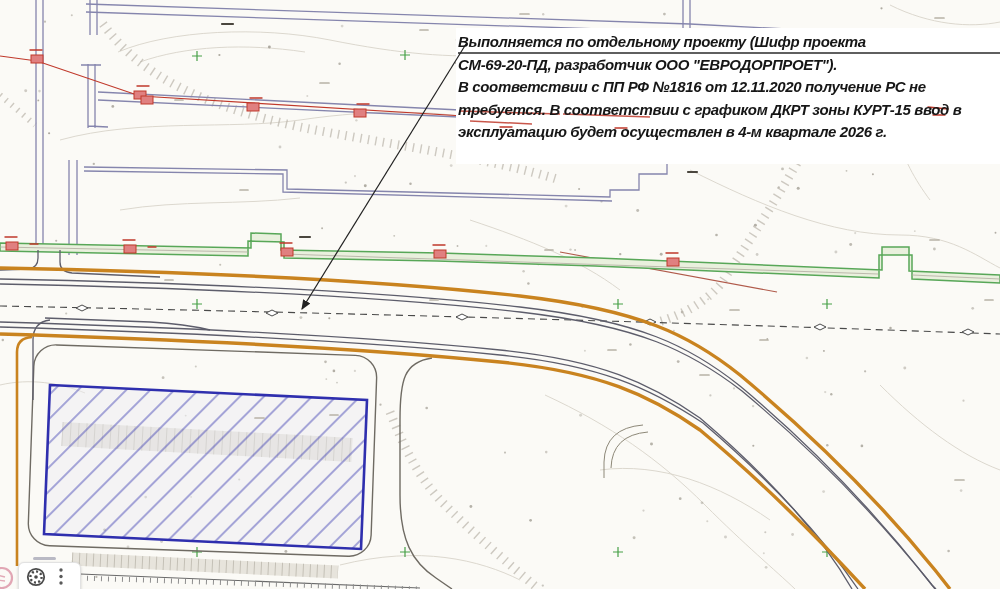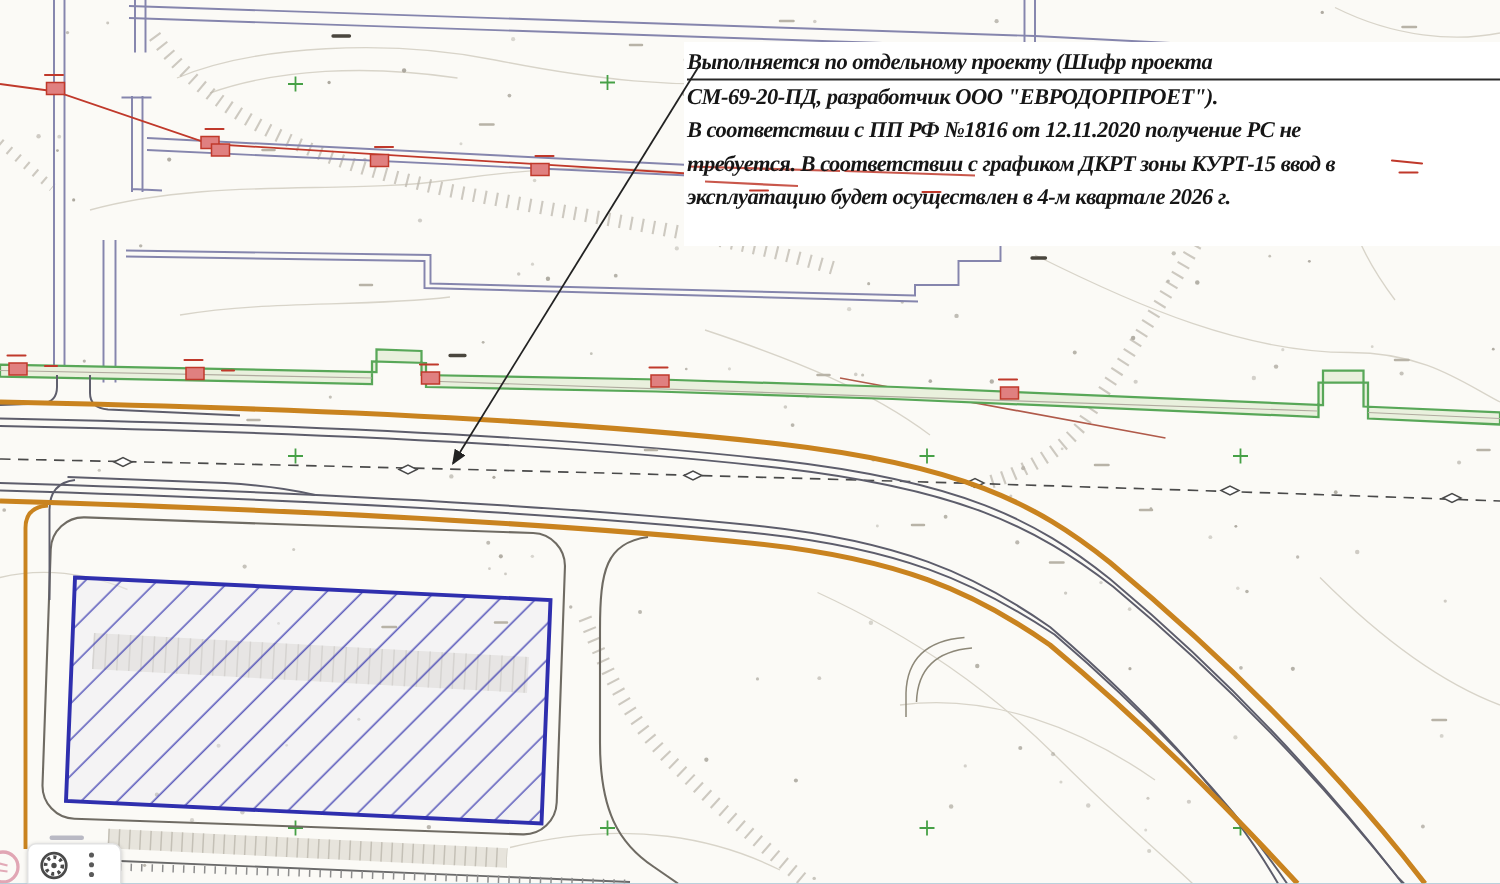--- a/index.html
+++ b/index.html
@@ -1,18 +1,18 @@
 <!DOCTYPE html>
 <html style="--road-orange: #c9831f; --utility-purple: #8585ad; --fence-green: #58a758; --hatch-blue: #2f2fae; --existing-red: #c0392b; --axis-gray: #4a4a4a;"><head>
 <meta charset="utf-8">
 <style>
   html,body{margin:0;padding:0;background:#e8e8e8;}
   #viewport{
     position:relative;width:1000px;height:589px;overflow:hidden;
-    background:#0369a1;font-family:Liberation Serif, serif;
+    background:#84cc16;font-family:Liberation Sans, sans-serif;
   }
   svg{position:absolute;left:0;top:0;}
   
   .ln-orange{fill:none;stroke:var(--road-orange,#c9831f);stroke-width:3.4;}
   .ln-orange.thin{stroke-width:2.6;}
   .ln-dark{fill:none;stroke:#5d5d6b;stroke-width:1.3;}
   .ln-gray{fill:none;stroke:#8d8878;stroke-width:1;}
   .ln-boundary{fill:none;stroke:#6f6b63;stroke-width:1.4;}
   .ln-purple{fill:none;stroke:var(--utility-purple,#8585ad);stroke-width:1.3;}
   .ln-red{fill:none;stroke:var(--existing-red,#c0392b);stroke-width:1.2;}

